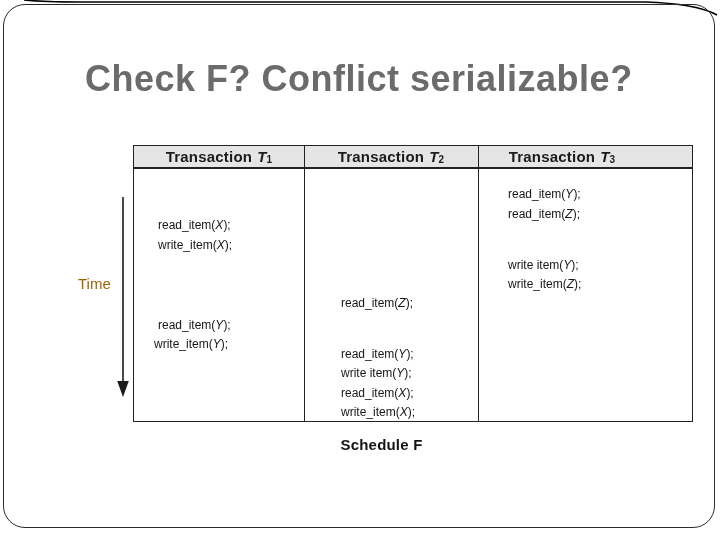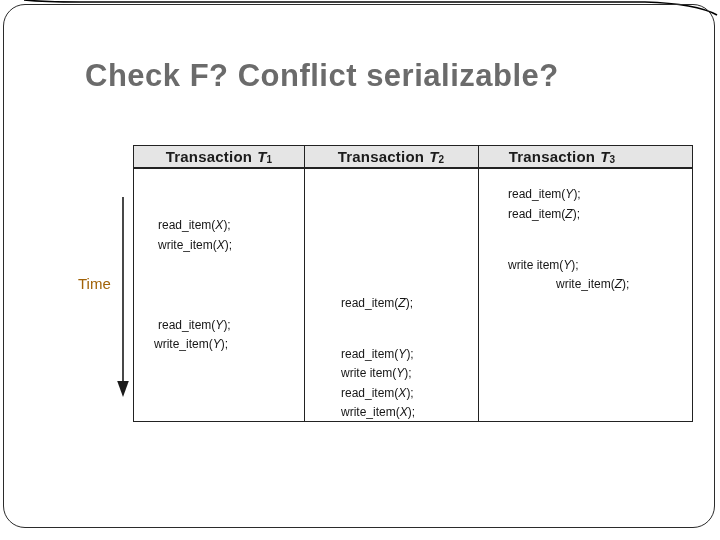--- a/index.html
+++ b/index.html
@@ -10,21 +10,21 @@
 
   .top-edge-line { position: absolute; left: 0; top: 0; }
 
   .slide-border {
     position: absolute; left: 3px; top: 4px; width: 712px; height: 524px;
     border: 1px solid #2b2b2b; border-radius: 22px;
   }
 
   .title {
     position: absolute; left: 85px; top: 58px;
-    font-size: 31px; font-weight: bold; letter-spacing: 0.5px;
+    font-size: 36px; font-weight: bold; letter-spacing: 0.5px;
     color: var(--title, #6b6b6b); white-space: nowrap;
   }
 
   .time-label {
     position: absolute; left: 78px; top: 275px;
     font-size: 15px; color: #a16207;
   }
   .time-arrow { position: absolute; left: 112px; top: 192px; }
 
   .txn-table {
@@ -106,25 +106,26 @@
         </div>
       </div>
     <div class="col-sep sep-1"></div>
     <div class="col-sep sep-2"></div>
     <div class="table-body">
         <div class="op" style="left: 374px; top: 41px;"><span>read_item(</span><span class="item">Y</span><span>);</span></div>
         <div class="op" style="left: 374px; top: 61px;"><span>read_item(</span><span class="item">Z</span><span>);</span></div>
         <div class="op" style="left: 24px; top: 72px;"><span>read_item(</span><span class="item">X</span><span>);</span></div>
         <div class="op" style="left: 24px; top: 92px;"><span>write_item(</span><span class="item">X</span><span>);</span></div>
         <div class="op" style="left: 374px; top: 112px;"><span>write item(</span><span class="item">Y</span><span>);</span></div>
-        <div class="op" style="left: 374px; top: 131px; margin-left: 48px;"><span>write_item(</span><span class="item">Z</span><span>);</span></div>
+        <div class="op" style="left: 374px; top: 131px;"><span>write_item(</span><span class="item">Z</span><span>);</span></div>
         <div class="op" style="left: 207px; top: 150px;"><span>read_item(</span><span class="item">Z</span><span>);</span></div>
         <div class="op" style="left: 24px; top: 172px;"><span>read_item(</span><span class="item">Y</span><span>);</span></div>
         <div class="op" style="left: 20px; top: 191px;"><span>write_item(</span><span class="item">Y</span><span>);</span></div>
         <div class="op" style="left: 207px; top: 201px;"><span>read_item(</span><span class="item">Y</span><span>);</span></div>
         <div class="op" style="left: 207px; top: 220px;"><span>write item(</span><span class="item">Y</span><span>);</span></div>
         <div class="op" style="left: 207px; top: 240px;"><span>read_item(</span><span class="item">X</span><span>);</span></div>
         <div class="op" style="left: 207px; top: 259px;"><span>write_item(</span><span class="item">X</span><span>);</span></div>
       </div>
   </div>
 
+  <div class="caption">Schedule F</div>
 
 </div>
 
 </body></html>

